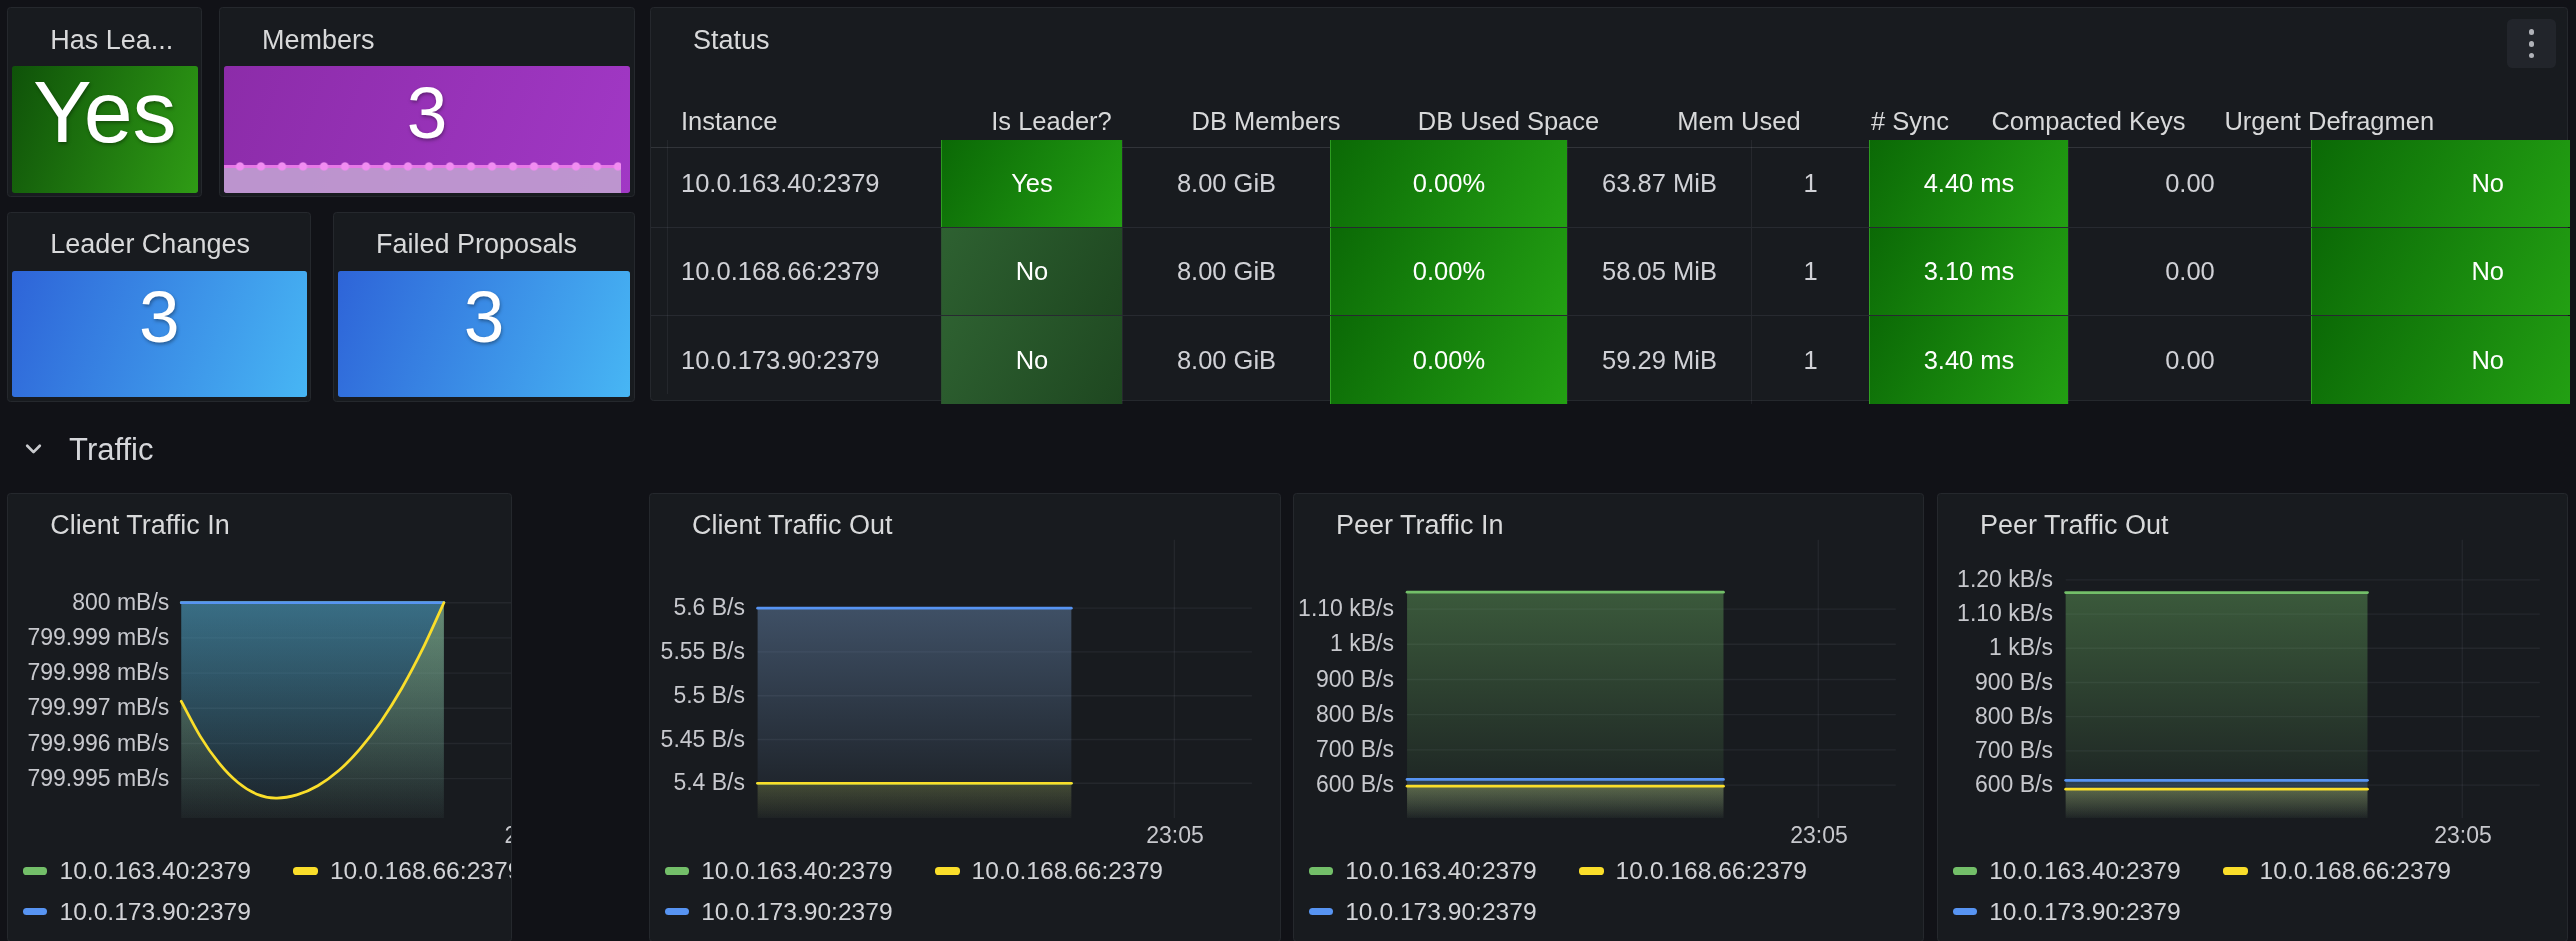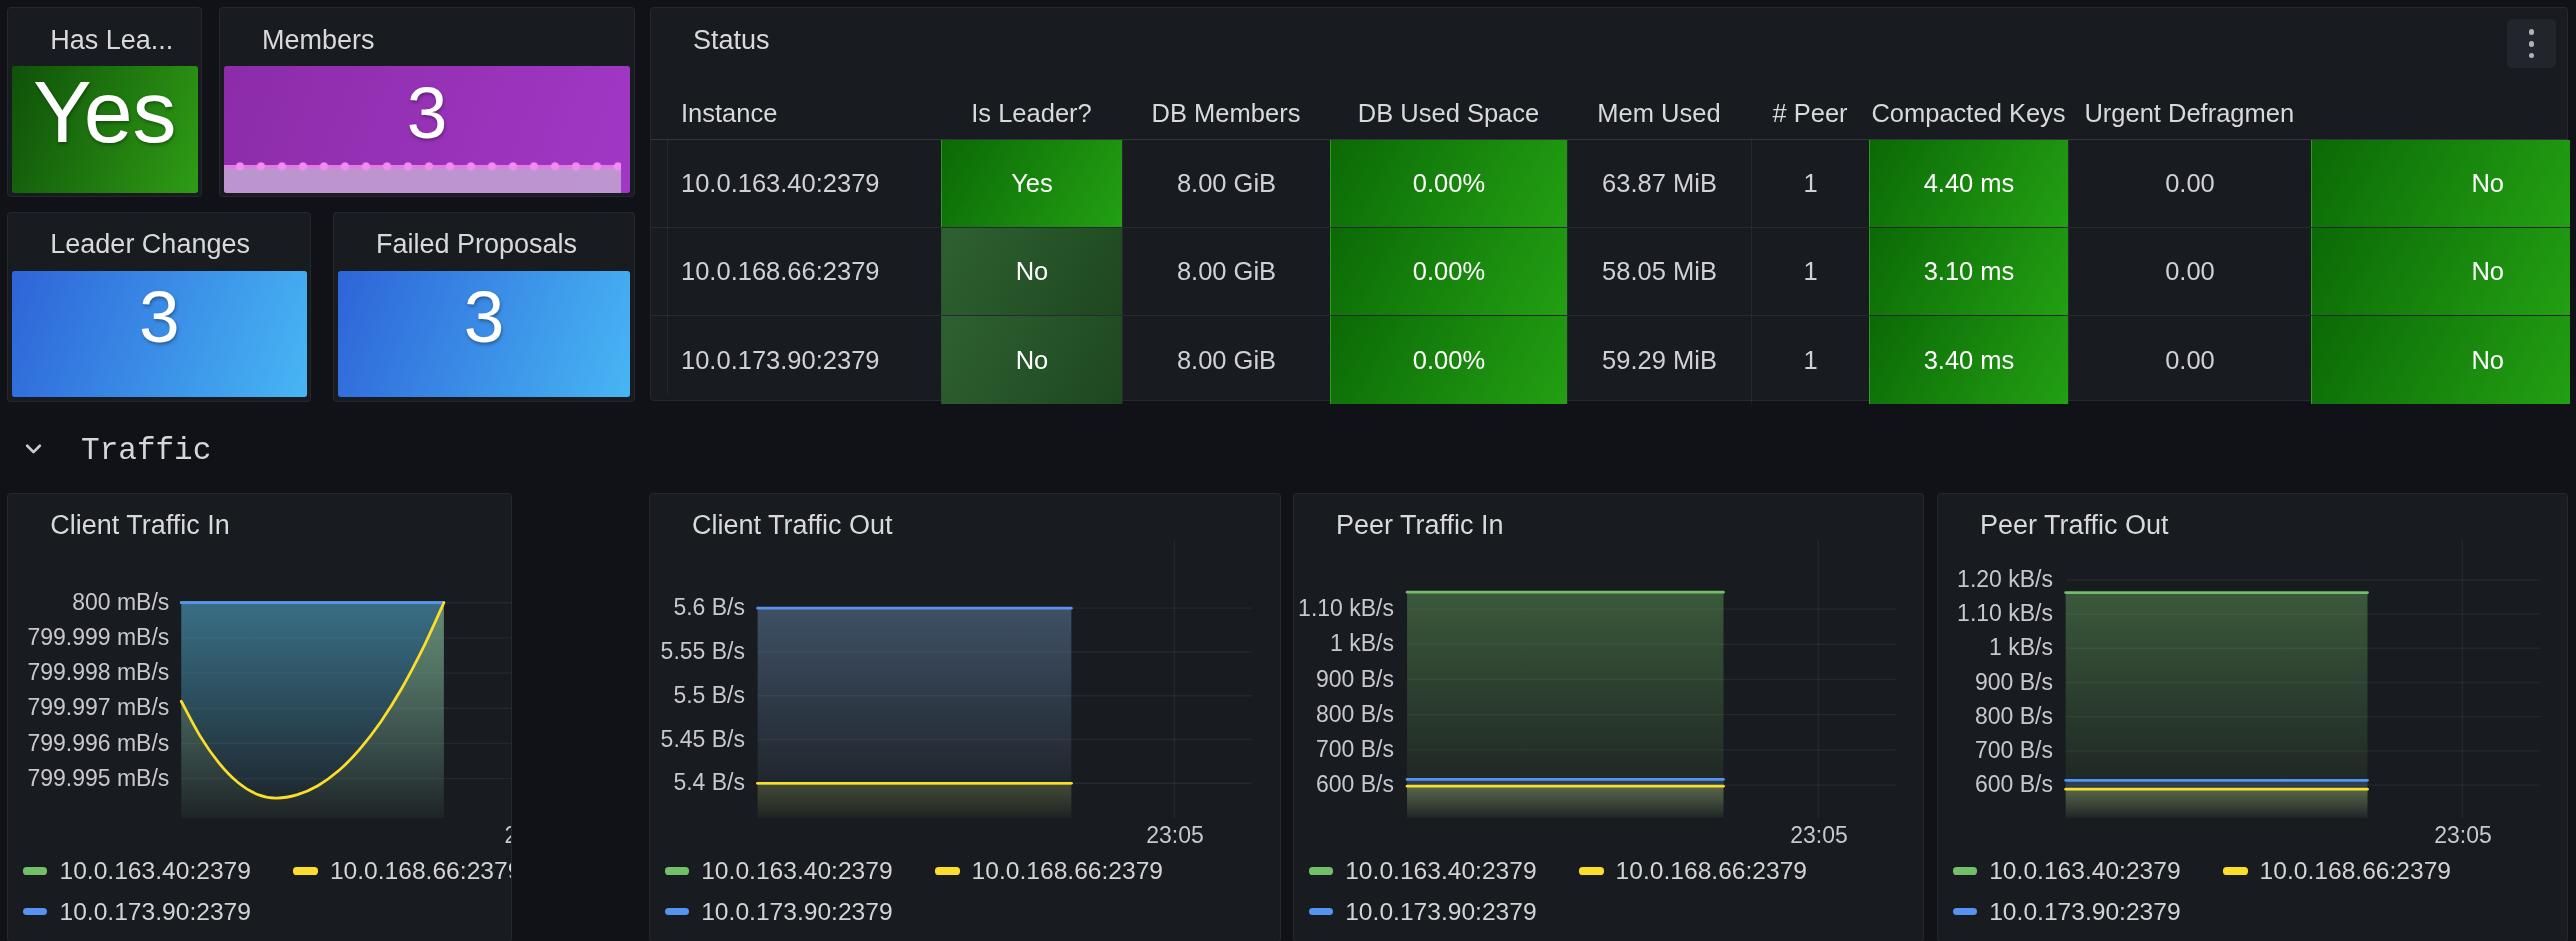--- a/index.html
+++ b/index.html
@@ -47,21 +47,21 @@
   
   .kebab {
     position:absolute; top:11px; right:11px; width:49px; height:49px;
     background:#22252b; border-radius:5.5px; display:flex; flex-direction:column;
     align-items:center; justify-content:center; gap:6.4px; cursor:pointer; z-index:4;
   }
   .kebab i { width:5.5px; height:5.5px; border-radius:50%; background:#b0b2b8; }
   .tbl-header, .tbl-row {
     position:absolute; left:0; right:0; display:grid;
   }
-  .tbl-header { top:80px; height:52px; border-bottom:0.9px solid rgba(204,204,220,0.14); }
+  .tbl-header { top:88px; height:52px; border-bottom:0.9px solid rgba(204,204,220,0.14);gap:20px; }
   .tbl-rows { position:absolute; left:0; right:0; top:132px; bottom:0; }
   .tbl-rows::before {
     content:""; position:absolute; left:15.5px; top:0; bottom:6.4px; width:0.9px;
     background:rgba(204,204,220,0.07); z-index:2;
   }
   .tbl-row { position:relative; height:88px; border-bottom:0.9px solid rgba(204,204,220,0.09); }
   .tbl-row:last-child { border-bottom:none; }
   .hcell, .cell {
     display:flex; align-items:center; font-size:25.5px; white-space:nowrap; overflow:hidden;
   }
@@ -69,21 +69,21 @@
   .cell  { color:#d0d1d6; border-left:0.9px solid rgba(204,204,220,0.08); }
   .cell:first-child { border-left:none; }
   .cell-green  { background:linear-gradient(120deg,#0b6906 0%,#23a013 100%); color:#fff; font-weight:500; }
   .cell-darkgreen { background:linear-gradient(120deg,#2e6131 0%,#1e4720 100%); color:#fff; font-weight:500; }
   
   .section-header {
     position:absolute; left:7.3px; top:418px; height:64px; right:7.3px;
     display:flex; align-items:center; cursor:pointer;
   }
   .section-header .chev { margin-left:12.8px; color:#c9cace; }
-  .section-header .label { margin-left:34px; font-size:31px; font-weight:500; color:#d5d6da;font-family:Liberation Mono, monospace; }
+  .section-header .label { margin-left:22px; font-size:31px; font-weight:500; color:#d5d6da; }
   
   .chart-panel { overflow:hidden; }
   .chart-svg { position:absolute; left:0; top:0; pointer-events:none; }
   .ytick {
     position:absolute; text-align:right; font-size:23px; color:#c7c8cd; white-space:nowrap;
   }
   .xtick {
     position:absolute; text-align:center; font-size:23px; color:#c7c8cd; width:146px;
   }
   .legend { position:absolute; left:14.6px; top:363px; }
@@ -132,21 +132,21 @@
       <i></i>
       <i></i>
       <i></i>
     </div>
   <div class="tbl-header" id="status-header" style="grid-template-columns: 290px 181px 208px 237px 184px 118px 199px 243px 259px;">
       <div class="hcell" style="justify-content: flex-start; padding-left: 30px;">Instance</div>
       <div class="hcell" style="justify-content: center;">Is Leader?</div>
       <div class="hcell" style="justify-content: center;">DB Members</div>
       <div class="hcell" style="justify-content: center;">DB Used Space</div>
       <div class="hcell" style="justify-content: center; text-align: center;">Mem Used</div>
-      <div class="hcell" style="justify-content: center;"># Peer</div>
+      <div class="hcell" style="justify-content: center;"># Sync</div>
       <div class="hcell" style="justify-content: center;">Compacted Keys</div>
       <div class="hcell" style="justify-content: flex-start; padding-left: 16.4px;">Urgent Defragmen</div>
     </div>
   <div class="tbl-rows" id="status-rows">
       <div class="tbl-row" style="display: grid; grid-template-columns: 290px 181px 208px 237px 184px 118px 199px 243px 259px;">
         <div class="cell" style="justify-content: flex-start; padding-left: 30px;">10.0.163.40:2379</div>
         <div class="cell cell-green" style="justify-content: center;">Yes</div>
         <div class="cell" style="justify-content: center;">8.00 GiB</div>
         <div class="cell cell-green" style="justify-content: center;">0.00%</div>
         <div class="cell" style="justify-content: center;">63.87 MiB</div>

